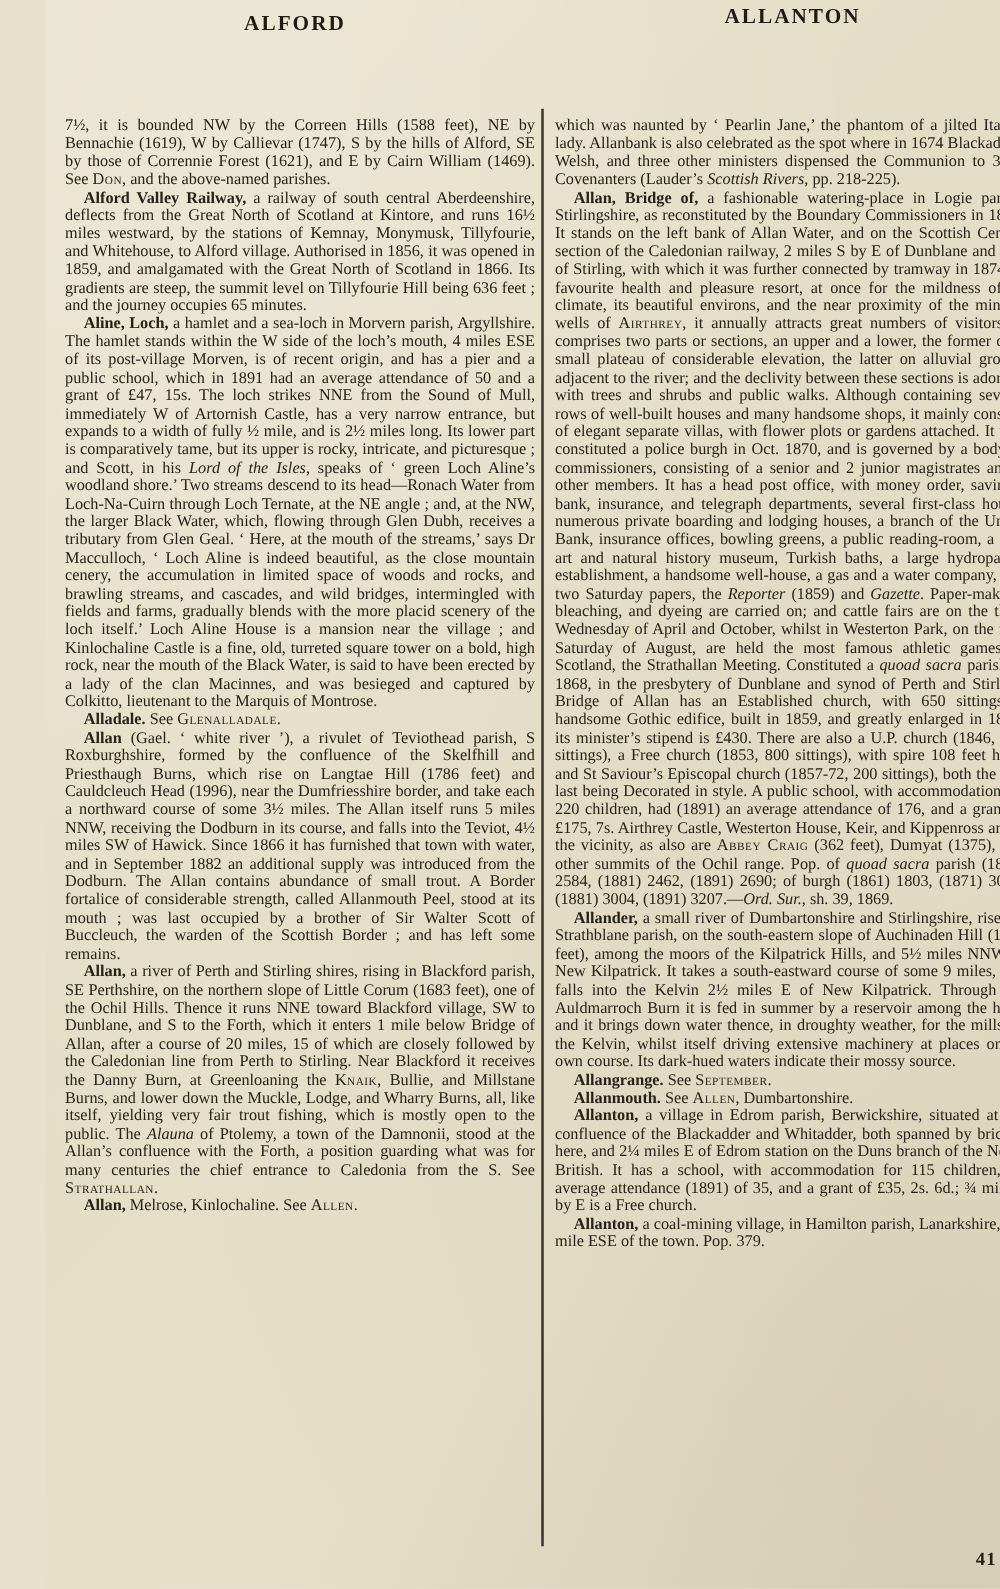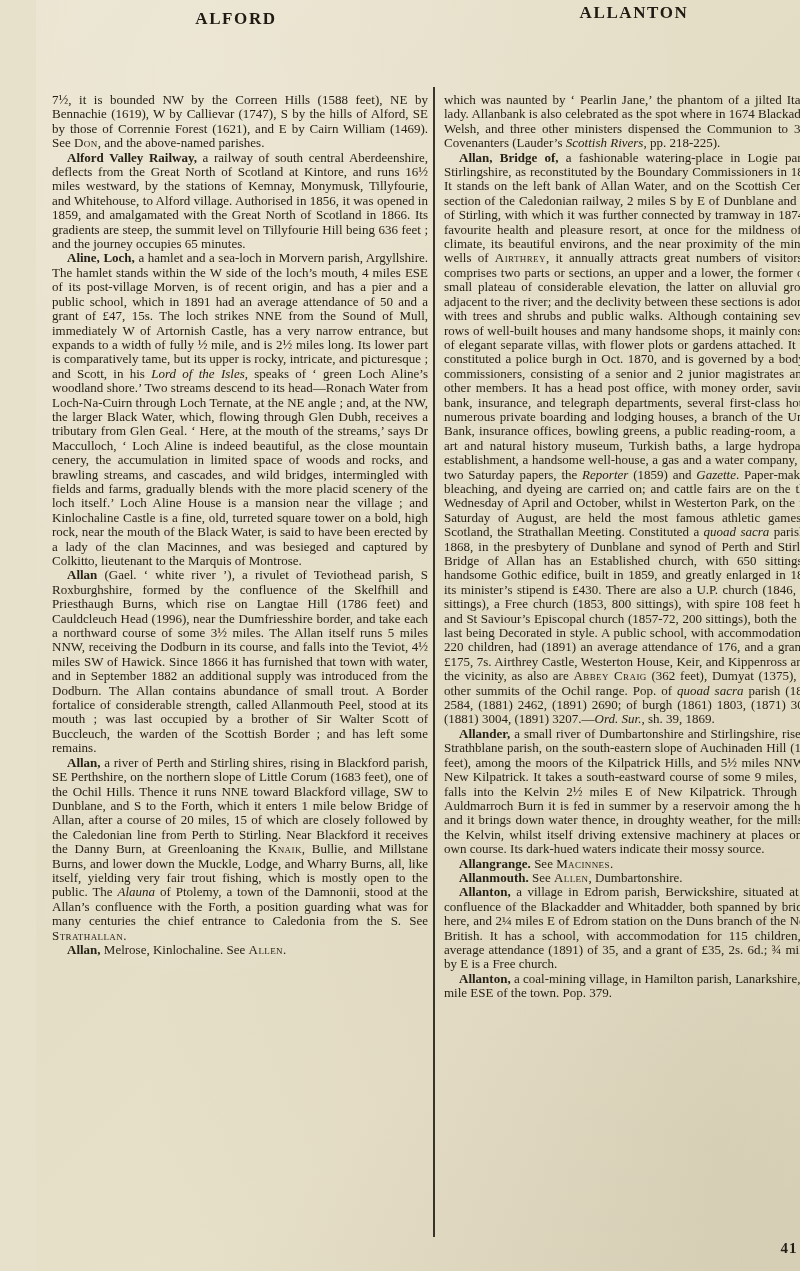--- a/index.html
+++ b/index.html
@@ -73,29 +73,30 @@
 <div class="page">
   <div class="running-head head-left">ALFORD</div>
   <div class="running-head head-right">ALLANTON</div>
 
   <div class="divider"></div>
 
   <div class="col col-left">
       <p class="para"><span>7½, it is bounded NW by the Correen Hills (1588 feet), NE by Bennachie (1619), W by Callievar (1747), S by the hills of Alford, SE by those of Corrennie Forest (1621), and E by Cairn William (1469). See </span><span class="sc">Don</span><span>, and the above-named parishes.</span></p>
       <p class="para indent"><span class="b">Alford Valley Railway,</span><span> a railway of south central Aberdeenshire, deflects from the Great North of Scotland at Kintore, and runs 16½ miles westward, by the stations of Kemnay, Monymusk, Tillyfourie, and Whitehouse, to Alford village. Authorised in 1856, it was opened in 1859, and amalgamated with the Great North of Scotland in 1866. Its gradients are steep, the summit level on Tillyfourie Hill being 636 feet ; and the journey occupies 65 minutes.</span></p>
       <p class="para indent"><span class="b">Aline, Loch,</span><span> a hamlet and a sea-loch in Morvern parish, Argyllshire. The hamlet stands within the W side of the loch’s mouth, 4 miles ESE of its post-village Morven, is of recent origin, and has a pier and a public school, which in 1891 had an average attendance of 50 and a grant of £47, 15s. The loch strikes NNE from the Sound of Mull, immediately W of Artornish Castle, has a very narrow entrance, but expands to a width of fully ½ mile, and is 2½ miles long. Its lower part is comparatively tame, but its upper is rocky, intricate, and picturesque ; and Scott, in his </span><span class="i">Lord of the Isles</span><span>, speaks of ‘ green Loch Aline’s woodland shore.’ Two streams descend to its head—Ronach Water from Loch-Na-Cuirn through Loch Ternate, at the NE angle ; and, at the NW, the larger Black Water, which, flowing through Glen Dubh, receives a tributary from Glen Geal. ‘ Here, at the mouth of the streams,’ says Dr Macculloch, ‘ Loch Aline is indeed beautiful, as the close mountain cenery, the accumulation in limited space of woods and rocks, and brawling streams, and cascades, and wild bridges, intermingled with fields and farms, gradually blends with the more placid scenery of the loch itself.’ Loch Aline House is a mansion near the village ; and Kinlochaline Castle is a fine, old, turreted square tower on a bold, high rock, near the mouth of the Black Water, is said to have been erected by a lady of the clan Macinnes, and was besieged and captured by Colkitto, lieutenant to the Marquis of Montrose.</span></p>
+      <p class="para indent"><span class="b">Alladale.</span><span> See </span><span class="sc">Glenalladale</span><span>.</span></p>
       <p class="para indent"><span class="b">Allan</span><span> (Gael. ‘ white river ’), a rivulet of Teviothead parish, S Roxburghshire, formed by the confluence of the Skelfhill and Priesthaugh Burns, which rise on Langtae Hill (1786 feet) and Cauldcleuch Head (1996), near the Dumfriesshire border, and take each a northward course of some 3½ miles. The Allan itself runs 5 miles NNW, receiving the Dodburn in its course, and falls into the Teviot, 4½ miles SW of Hawick. Since 1866 it has furnished that town with water, and in September 1882 an additional supply was introduced from the Dodburn. The Allan contains abundance of small trout. A Border fortalice of considerable strength, called Allanmouth Peel, stood at its mouth ; was last occupied by a brother of Sir Walter Scott of Buccleuch, the warden of the Scottish Border ; and has left some remains.</span></p>
       <p class="para indent"><span class="b">Allan,</span><span> a river of Perth and Stirling shires, rising in Blackford parish, SE Perthshire, on the northern slope of Little Corum (1683 feet), one of the Ochil Hills. Thence it runs NNE toward Blackford village, SW to Dunblane, and S to the Forth, which it enters 1 mile below Bridge of Allan, after a course of 20 miles, 15 of which are closely followed by the Caledonian line from Perth to Stirling. Near Blackford it receives the Danny Burn, at Greenloaning the </span><span class="sc">Knaik</span><span>, Bullie, and Millstane Burns, and lower down the Muckle, Lodge, and Wharry Burns, all, like itself, yielding very fair trout fishing, which is mostly open to the public. The </span><span class="i">Alauna</span><span> of Ptolemy, a town of the Damnonii, stood at the Allan’s confluence with the Forth, a position guarding what was for many centuries the chief entrance to Caledonia from the S. See </span><span class="sc">Strathallan</span><span>.</span></p>
       <p class="para indent"><span class="b">Allan,</span><span> Melrose, Kinlochaline. See </span><span class="sc">Allen</span><span>.</span></p>
     </div>
 
   <div class="col col-right">
       <p class="para"><span>which was naunted by ‘ Pearlin Jane,’ the phantom of a jilted Italian lady. Allanbank is also celebrated as the spot where in 1674 Blackadder, Welsh, and three other ministers dispensed the Communion to 3200 Covenanters (Lauder’s </span><span class="i">Scottish Rivers</span><span>, pp. 218-225).</span></p>
       <p class="para indent"><span class="b">Allan, Bridge of,</span><span> a fashionable watering-place in Logie parish, Stirlingshire, as reconstituted by the Boundary Commissioners in 1891. It stands on the left bank of Allan Water, and on the Scottish Central section of the Caledonian railway, 2 miles S by E of Dunblane and 3 N of Stirling, with which it was further connected by tramway in 1874. A favourite health and pleasure resort, at once for the mildness of its climate, its beautiful environs, and the near proximity of the mineral wells of </span><span class="sc">Airthrey</span><span>, it annually attracts great numbers of visitors. It comprises two parts or sections, an upper and a lower, the former on a small plateau of considerable elevation, the latter on alluvial ground adjacent to the river; and the declivity between these sections is adorned with trees and shrubs and public walks. Although containing several rows of well-built houses and many handsome shops, it mainly consists of elegant separate villas, with flower plots or gardens attached. It was constituted a police burgh in Oct. 1870, and is governed by a body of commissioners, consisting of a senior and 2 junior magistrates and 6 other members. It has a head post office, with money order, savings’ bank, insurance, and telegraph departments, several first-class hotels, numerous private boarding and lodging houses, a branch of the Union Bank, insurance offices, bowling greens, a public reading-room, a fine art and natural history museum, Turkish baths, a large hydropathic establishment, a handsome well-house, a gas and a water company, and two Saturday papers, the </span><span class="i">Reporter</span><span> (1859) and </span><span class="i">Gazette</span><span>. Paper-making, bleaching, and dyeing are carried on; and cattle fairs are on the third Wednesday of April and October, whilst in Westerton Park, on the first Saturday of August, are held the most famous athletic games of Scotland, the Strathallan Meeting. Constituted a </span><span class="i">quoad sacra</span><span> parish in 1868, in the presbytery of Dunblane and synod of Perth and Stirling, Bridge of Allan has an Established church, with 650 sittings, a handsome Gothic edifice, built in 1859, and greatly enlarged in 1876; its minister’s stipend is £430. There are also a U.P. church (1846, 500 sittings), a Free church (1853, 800 sittings), with spire 108 feet high, and St Saviour’s Episcopal church (1857-72, 200 sittings), both the two last being Decorated in style. A public school, with accommodation for 220 children, had (1891) an average attendance of 176, and a grant of £175, 7s. Airthrey Castle, Westerton House, Keir, and Kippenross are in the vicinity, as also are </span><span class="sc">Abbey Craig</span><span> (362 feet), Dumyat (1375), and other summits of the Ochil range. Pop. of </span><span class="i">quoad sacra</span><span> parish (1871) 2584, (1881) 2462, (1891) 2690; of burgh (1861) 1803, (1871) 3055, (1881) 3004, (1891) 3207.—</span><span class="i">Ord. Sur.</span><span>, sh. 39, 1869.</span></p>
       <p class="para indent"><span class="b">Allander,</span><span> a small river of Dumbartonshire and Stirlingshire, rises in Strathblane parish, on the south-eastern slope of Auchinaden Hill (1171 feet), among the moors of the Kilpatrick Hills, and 5½ miles NNW of New Kilpatrick. It takes a south-eastward course of some 9 miles, and falls into the Kelvin 2½ miles E of New Kilpatrick. Through the Auldmarroch Burn it is fed in summer by a reservoir among the hills; and it brings down water thence, in droughty weather, for the mills on the Kelvin, whilst itself driving extensive machinery at places on its own course. Its dark-hued waters indicate their mossy source.</span></p>
-      <p class="para indent"><span class="b">Allangrange.</span><span> See </span><span class="sc">Macinnes</span><span>.</span></p>
+      <p class="para indent"><span class="b">Allangrange.</span><span> See </span><span class="sc">September</span><span>.</span></p>
       <p class="para indent"><span class="b">Allanmouth.</span><span> See </span><span class="sc">Allen</span><span>, Dumbartonshire.</span></p>
       <p class="para indent"><span class="b">Allanton,</span><span> a village in Edrom parish, Berwickshire, situated at the confluence of the Blackadder and Whitadder, both spanned by bridges here, and 2¼ miles E of Edrom station on the Duns branch of the North British. It has a school, with accommodation for 115 children, an average attendance (1891) of 35, and a grant of £35, 2s. 6d.; ¾ mile S by E is a Free church.</span></p>
       <p class="para indent"><span class="b">Allanton,</span><span> a coal-mining village, in Hamilton parish, Lanarkshire, 1¾ mile ESE of the town. Pop. 379.</span></p>
     </div>
 
   <div class="page-number">41</div>
 </div>
 
 </body></html>

